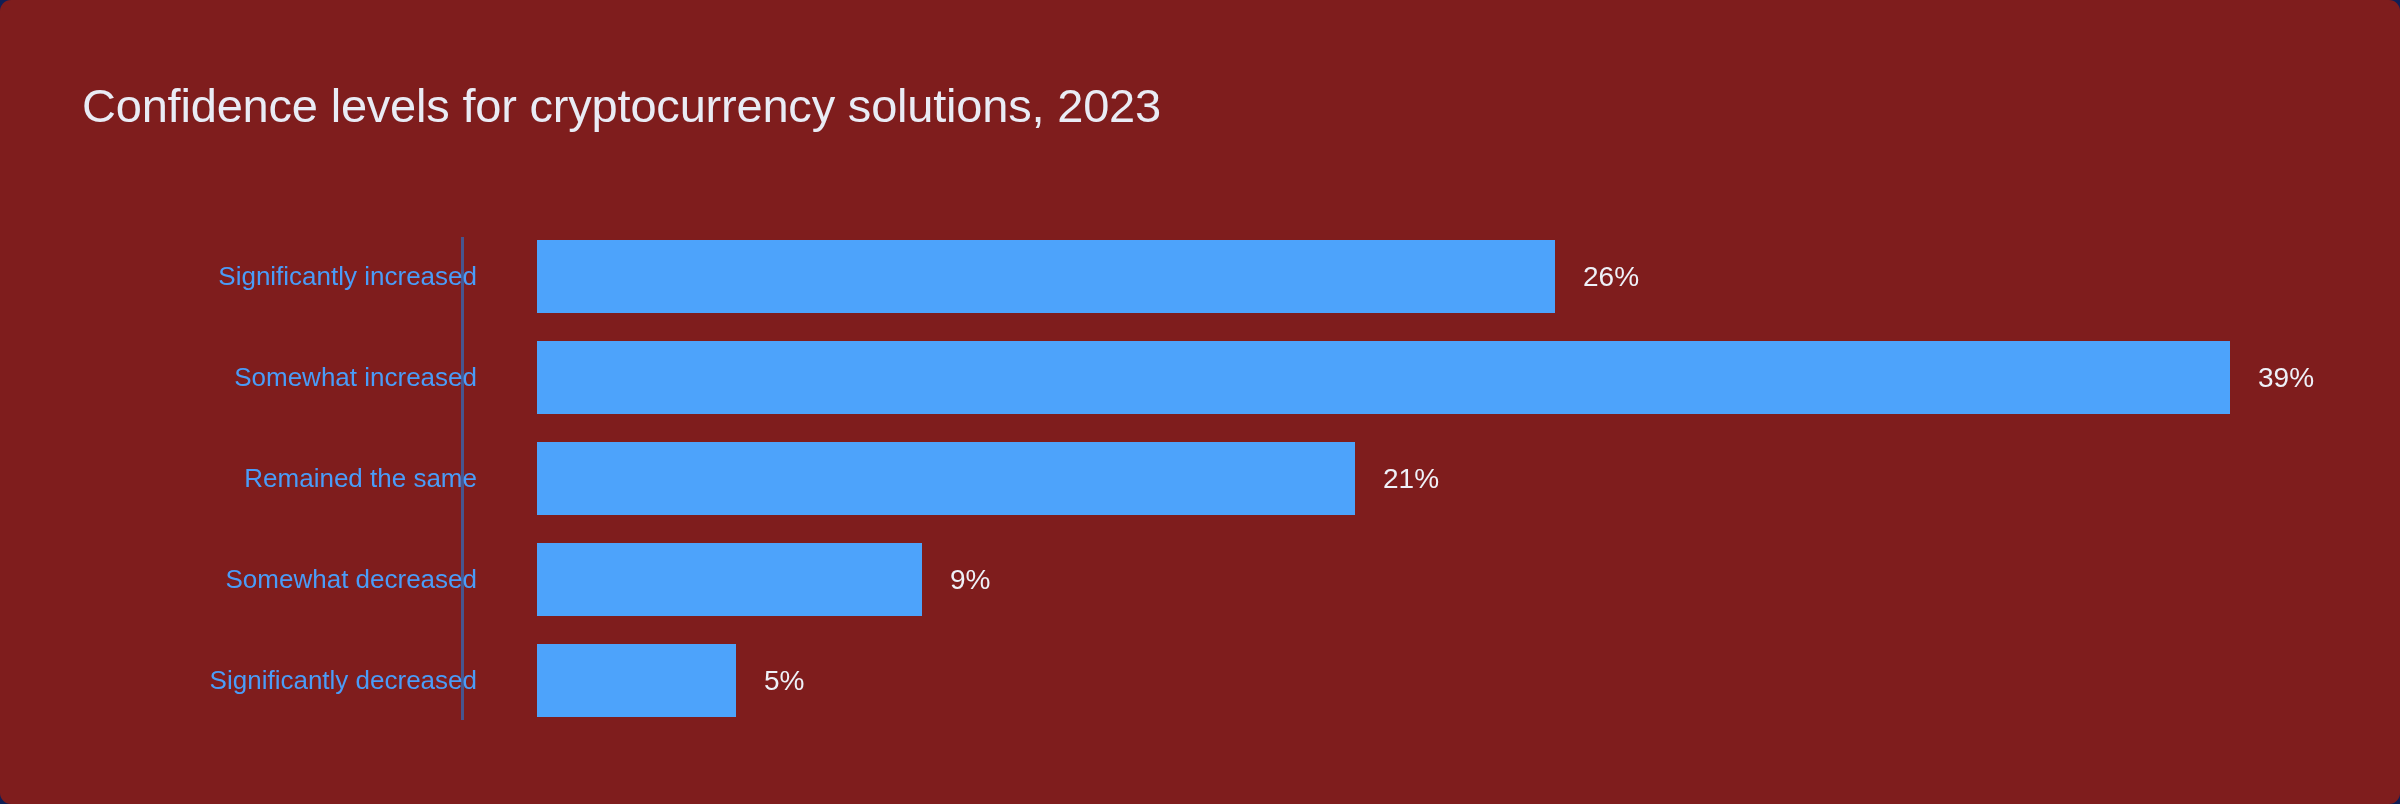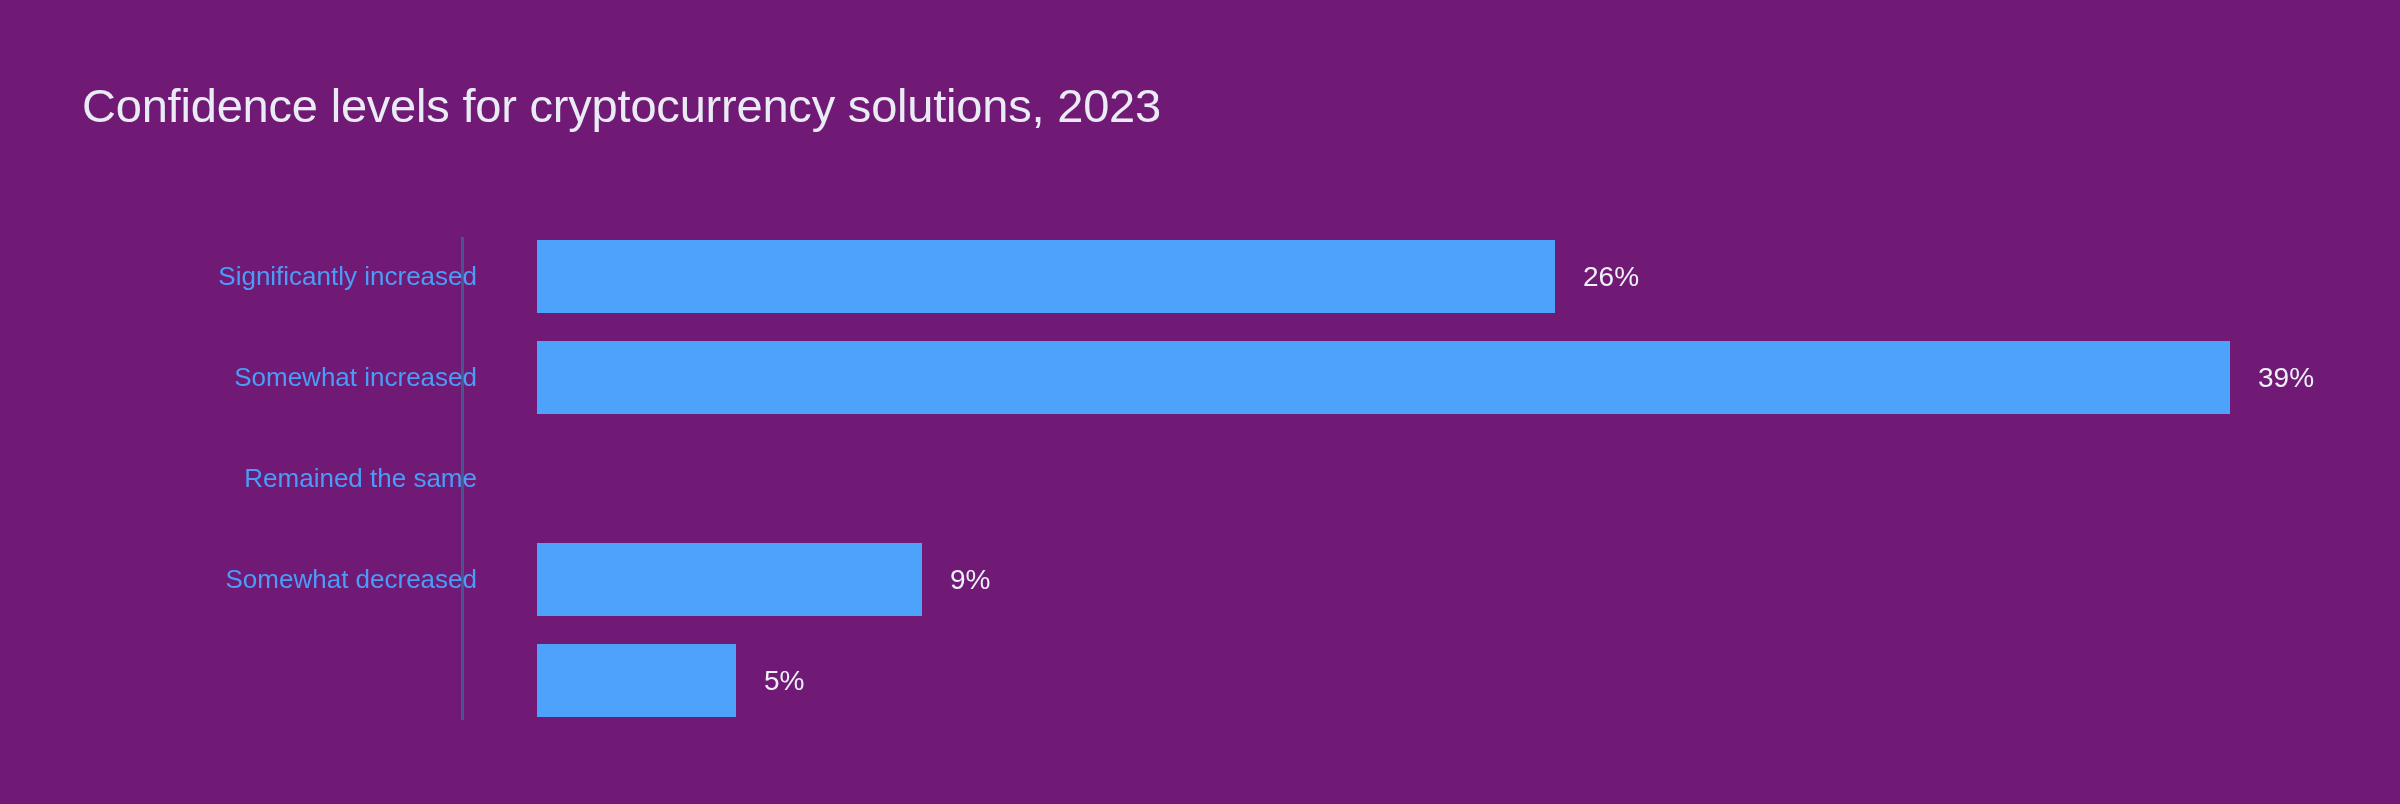--- a/index.html
+++ b/index.html
@@ -107,21 +107,21 @@
     margin-left: 28px;
     font-size: 28px;
     color: #eef1f8;
     white-space: nowrap;
     line-height: 73px;
   }
 </style>
 </head>
 <body>
 
-<div id="chart-root" style="background: #701a75;">
+<div id="chart-root" style="background: #7f1d1d; border-radius: 11px;">
 
   <div class="chart-title" style="color: rgb(233, 236, 245);">Confidence levels for cryptocurrency solutions, 2023</div>
 
   <div class="plot-area">
 
     <div class="axis-line" style="background: rgb(70, 85, 143);"></div>
 
     <div class="bar-rows">
 
       <div class="bar-row bar-row-0">
@@ -135,31 +135,36 @@
       <div class="bar-row bar-row-1">
         <div class="cat-label" style="color: rgb(74, 156, 248);">Somewhat increased</div>
         <div class="bar-wrap">
           <div class="bar" style="width: 1693px; background: rgb(77, 163, 251);"></div>
           <div class="bar-value" style="color: rgb(238, 241, 248);">39%</div>
         </div>
       </div>
 
       <div class="bar-row bar-row-2">
         <div class="cat-label" style="color: rgb(74, 156, 248); padding-left: 12px;">Remained the same</div>
+        <div class="bar-wrap">
+          <div class="bar" style="width: 818px; background: rgb(77, 163, 251);"></div>
+          <div class="bar-value" style="color: rgb(238, 241, 248);">21%</div>
+        </div>
       </div>
 
       <div class="bar-row bar-row-3">
         <div class="cat-label" style="color: rgb(74, 156, 248);">Somewhat decreased</div>
         <div class="bar-wrap">
           <div class="bar" style="width: 385px; background: rgb(77, 163, 251);"></div>
           <div class="bar-value" style="color: rgb(238, 241, 248);">9%</div>
         </div>
       </div>
 
       <div class="bar-row bar-row-4">
+        <div class="cat-label" style="color: rgb(74, 156, 248);">Significantly decreased</div>
         <div class="bar-wrap">
           <div class="bar" style="width: 199px; background: rgb(77, 163, 251);"></div>
           <div class="bar-value" style="color: rgb(238, 241, 248);">5%</div>
         </div>
       </div>
 
     </div>
   </div>
 </div>
 

